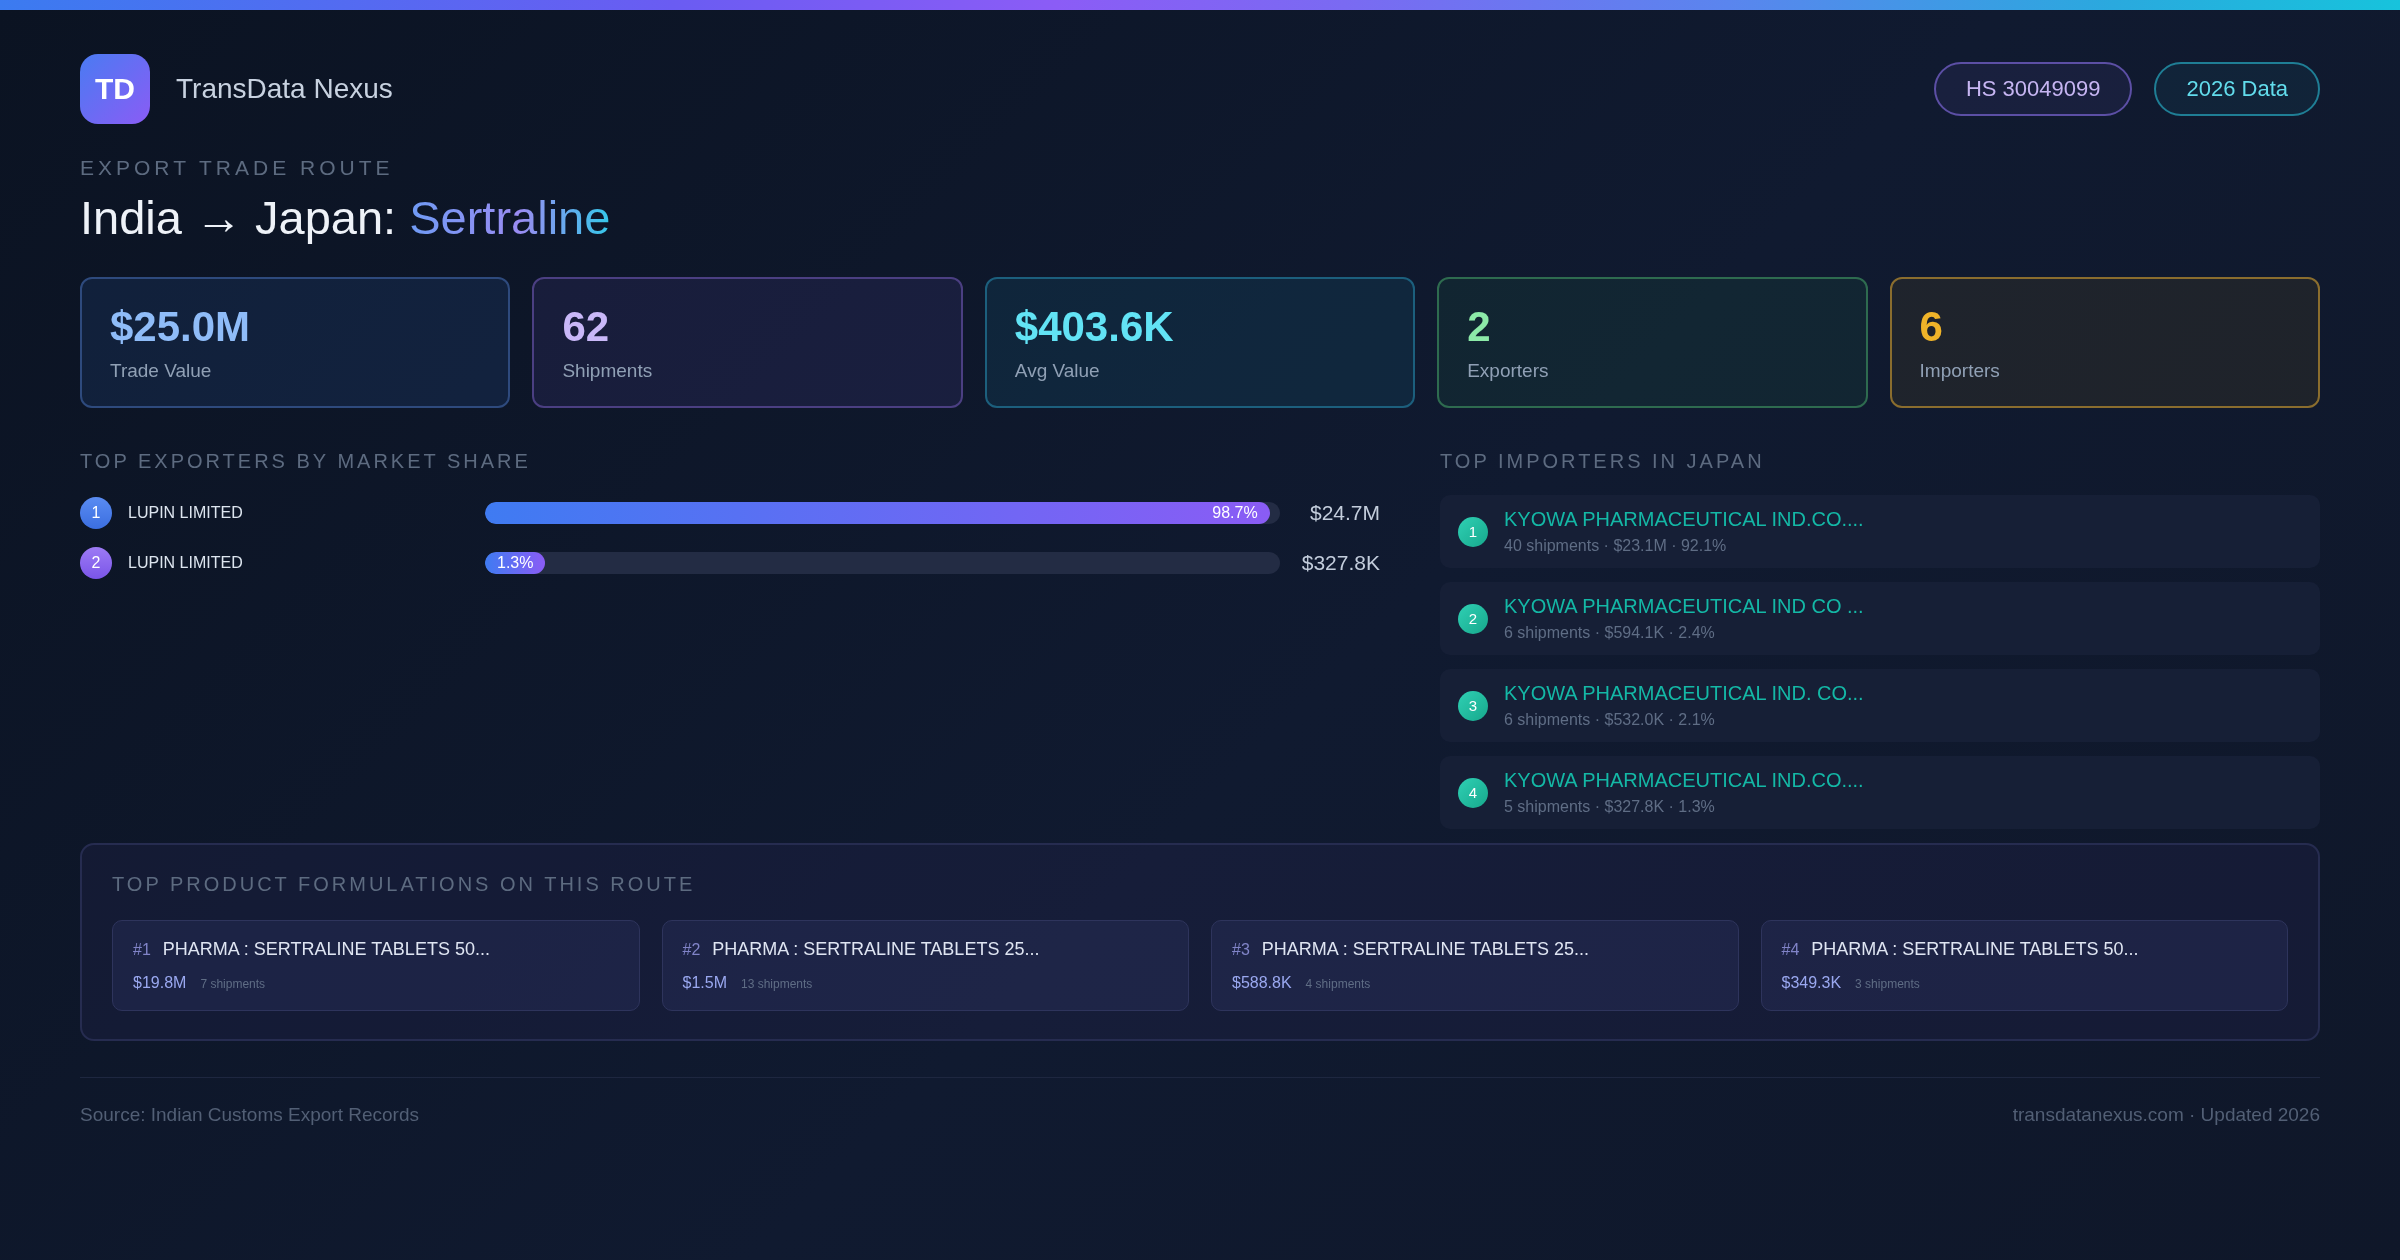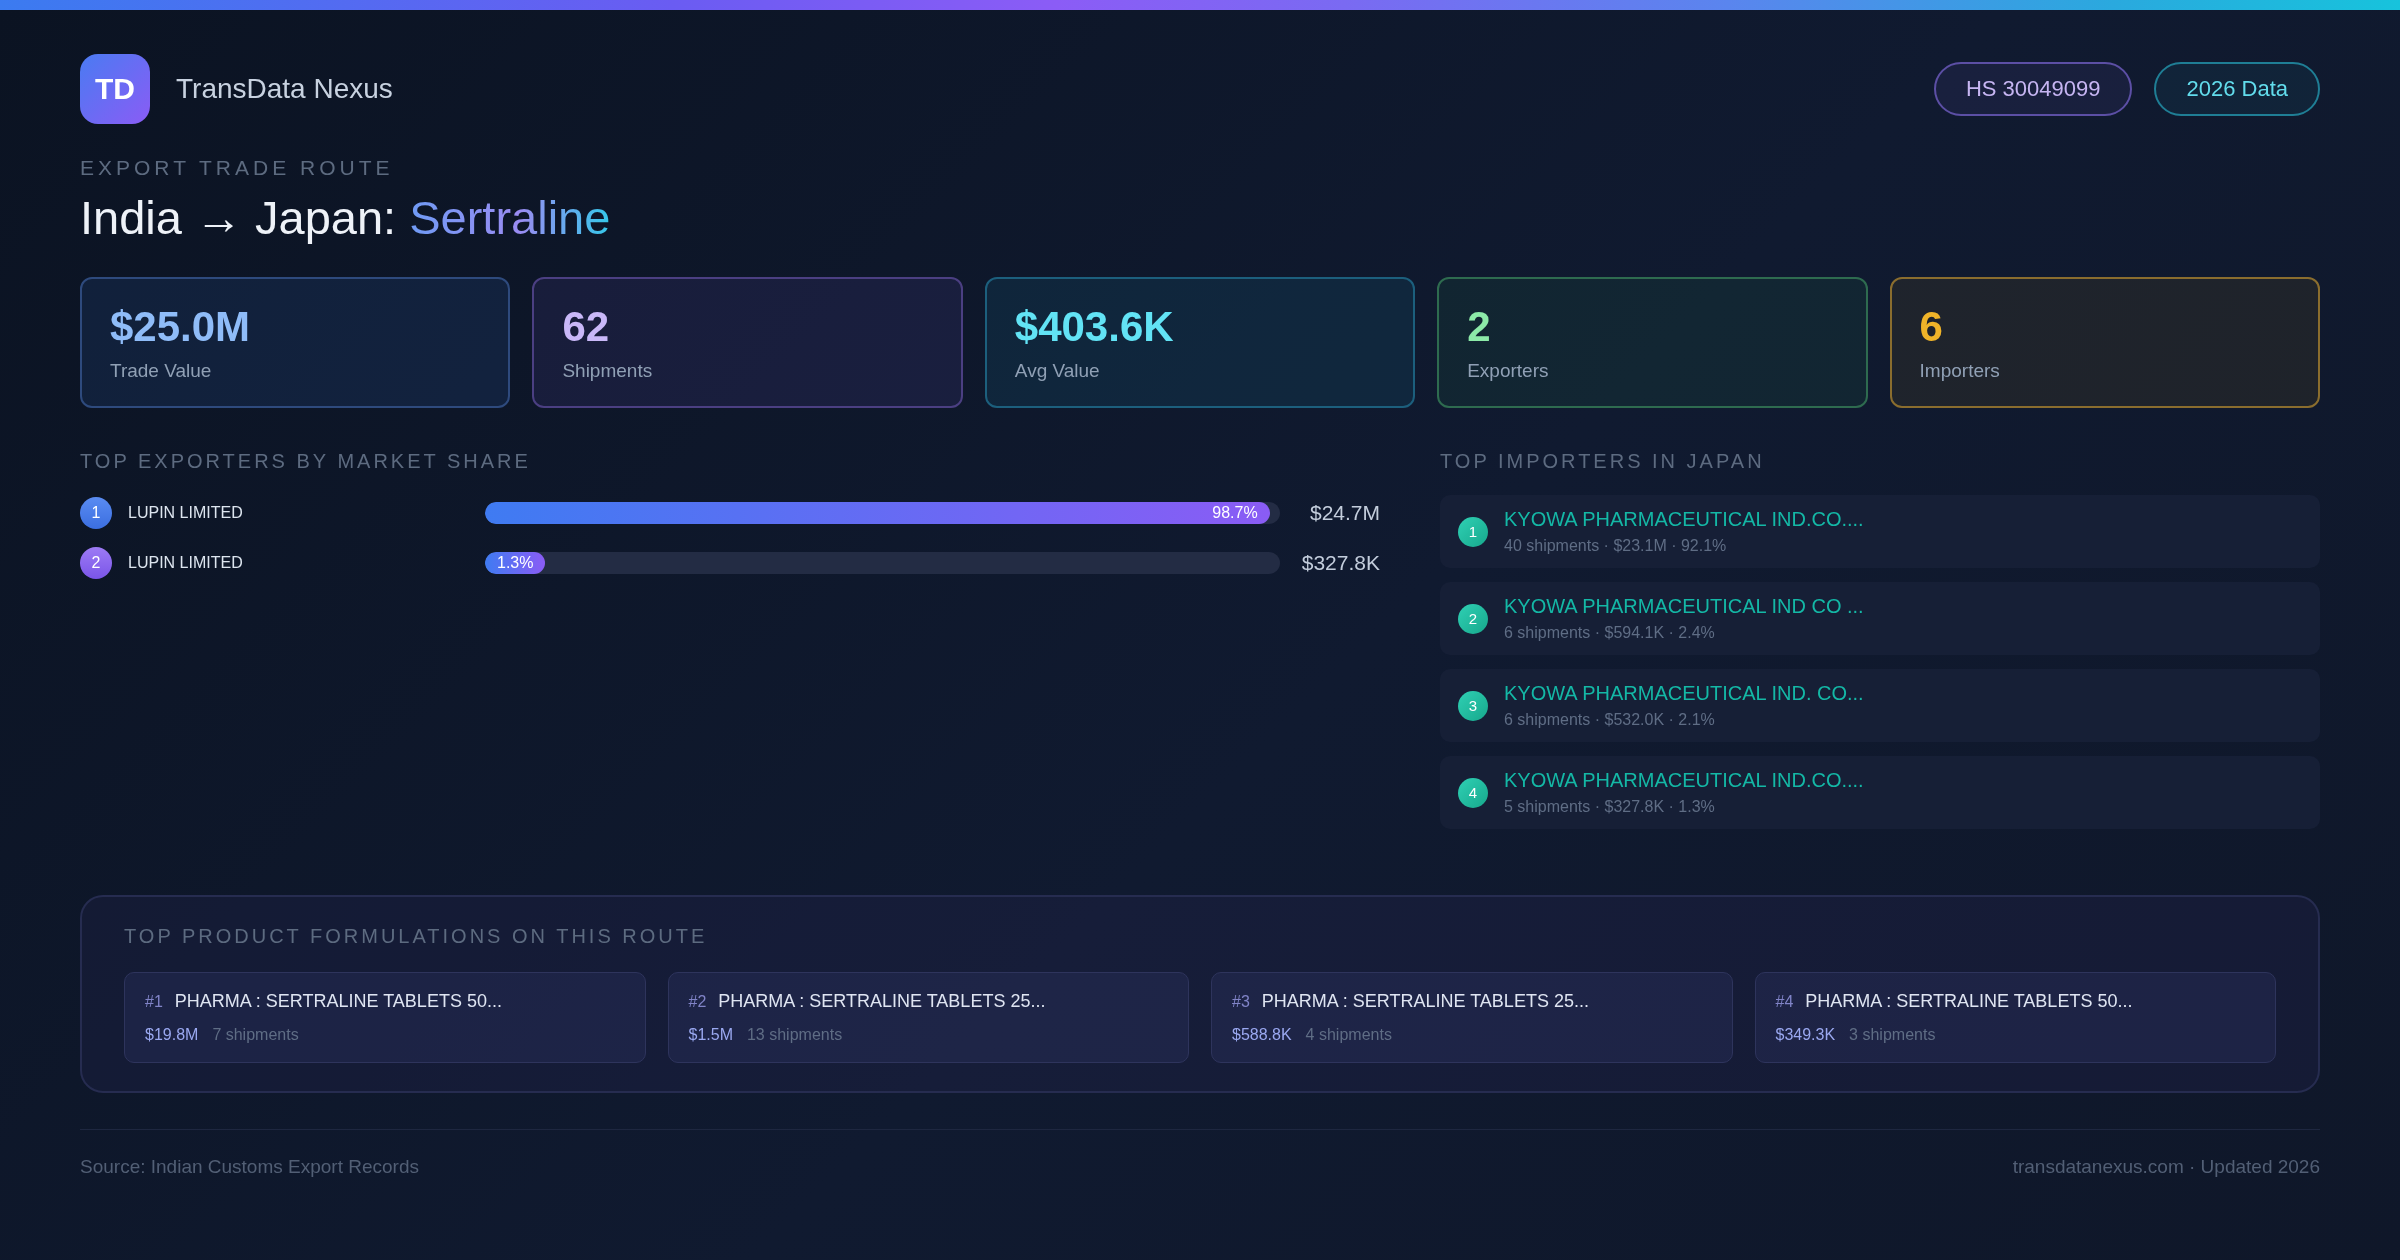--- a/index.html
+++ b/index.html
@@ -87,34 +87,34 @@
   .importer-row {
     background: #161f36; border-radius: 10px; padding: 13px 18px;
     margin-bottom: 14px; display: flex; align-items: center; gap: 16px;
   }
   .rank-teal { background: linear-gradient(135deg, #2fd0b4, #17a88c); width: 30px; height: 30px; flex: 0 0 30px; font-size: 15px; }
   .importer-name { font-size: 20px; color: #14b8a6; }
   .importer-meta { margin-top: 6px; font-size: 16px; color: #5f6d85; }
 
   
   .products-panel {
-    margin-top: 52px; border-radius: 23px; padding: 28px 42px;
+    border-radius: 14px; padding: 28px 30px;
     background: rgba(35, 38, 80, 0.30); border: 2px solid #262c50;
   }
   .products-grid { margin-top: 24px; display: grid; grid-template-columns: repeat(4, 1fr); gap: 22px; }
   .product-card {
     background: rgba(50, 56, 105, 0.30); border: 1px solid #2e345c;
     border-radius: 10px; padding: 18px 20px;
   }
   .product-line1 { display: flex; align-items: baseline; gap: 12px; }
   .product-rank { font-size: 16px; color: #8184c8; }
   .product-title { font-size: 18px; color: #dfe5f2; white-space: nowrap; overflow: hidden; }
   .product-line2 { margin-top: 14px; display: flex; align-items: baseline; gap: 14px; }
   .product-value { font-size: 16px; color: #9aa8f0; }
-  .product-shipments { font-size: 16px; color: #5f6d85; }
+  .product-shipments { font-size: 12px; color: #5f6d85; }
 
   
   .footer {
     margin-top: 36px; border-top: 1px solid #1e2740; padding-top: 26px;
     display: flex; justify-content: space-between; font-size: 19px; color: #525f75;
   }
 </style>
 </head>
 <body>
 

